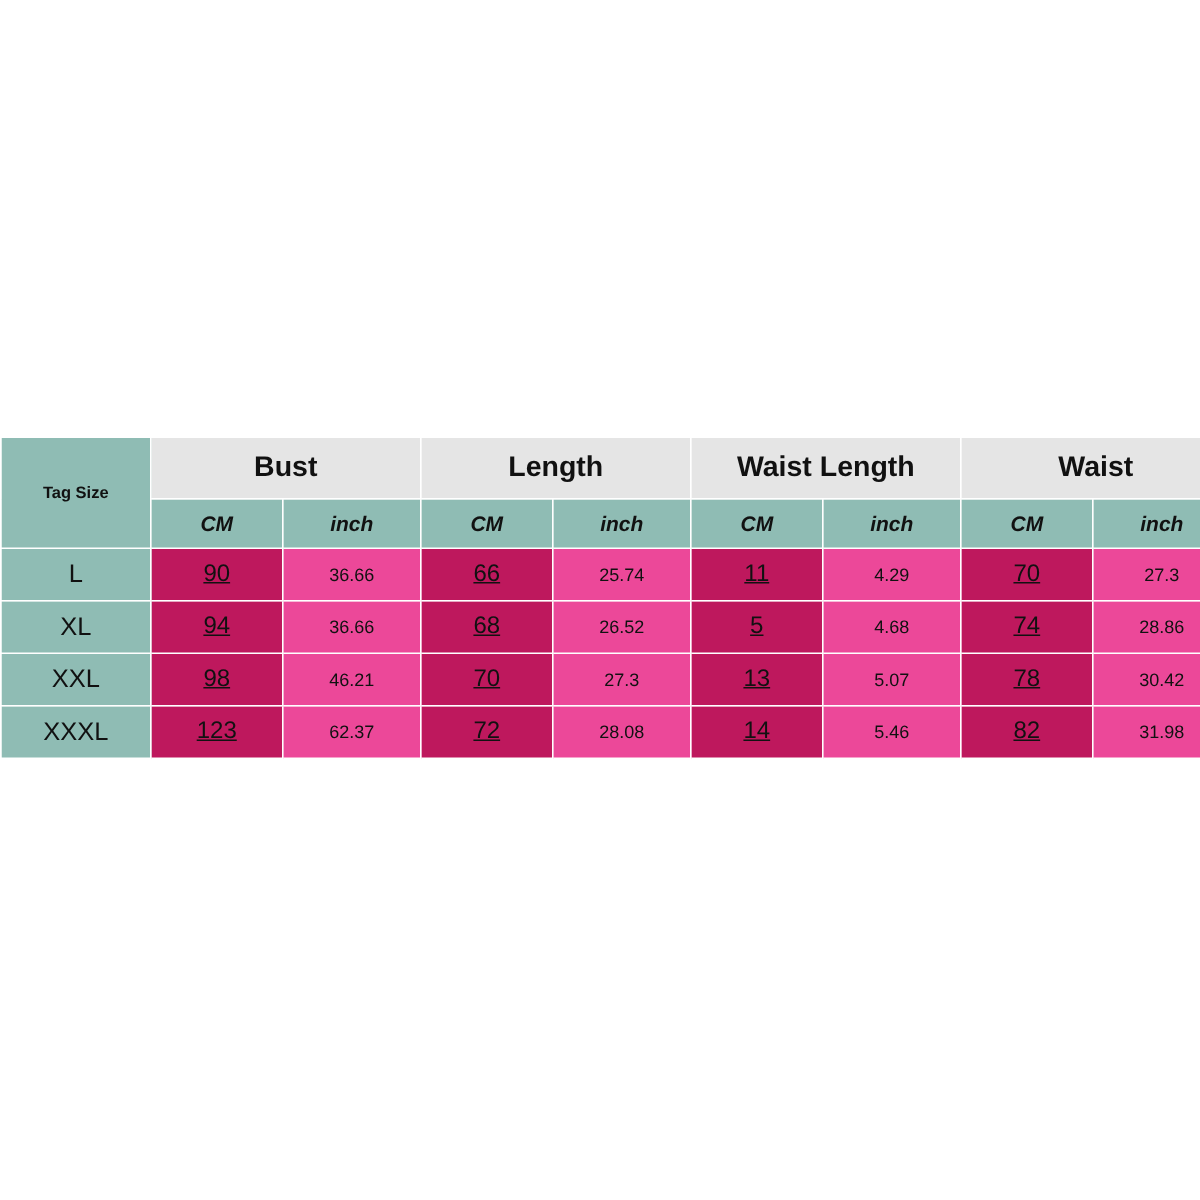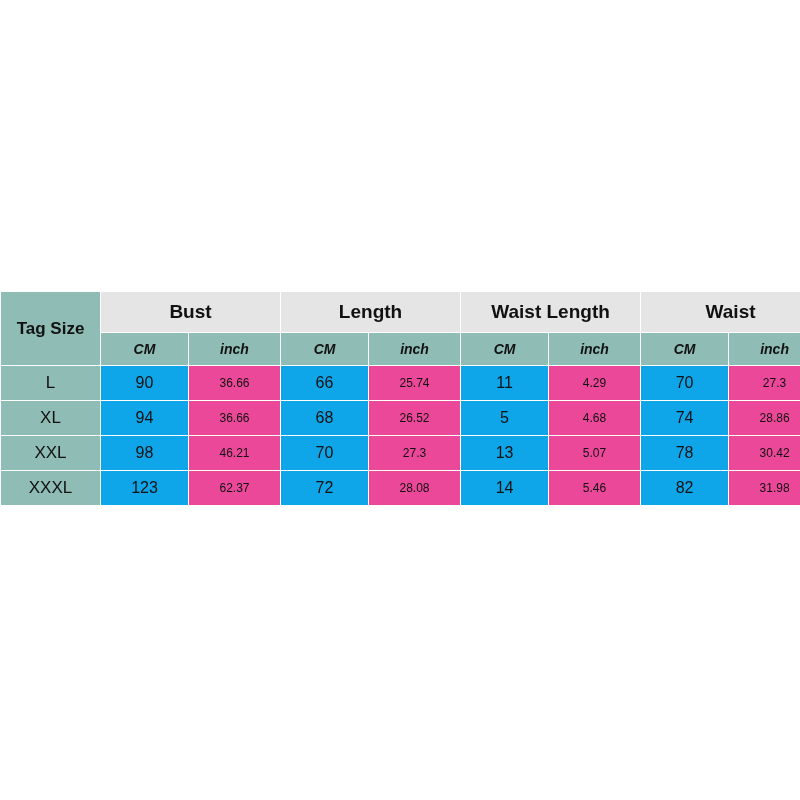--- a/index.html
+++ b/index.html
@@ -49,32 +49,32 @@
   .hdr-sub {
     background: #8fbcb4;
     font-size: 14px;
     font-weight: bold;
     font-style: italic;
     height: 32px;
     margin-top: 11px;
   }
   .hdr-tag {
     background: #8fbcb4;
-    font-size: 17px;
+    font-size: 11px;
     font-weight: bold;
   }
   
   .row-label {
     background: #8fbcb4;
     font-size: 17px;
     font-weight: normal;
     height: 34px;
   }
   
-  .data-a { background: #0ea5e9; font-size: 16px; }
+  .data-a { background: #be185d; font-size: 16px; text-decoration: underline; }
   .data-b { background: #ec4899; font-size: 12px; }
 </style>
 </head>
 <body>
 
 <div id="page">
 
   <table id="size-chart">
     <colgroup>
       <col class="c-tag">

